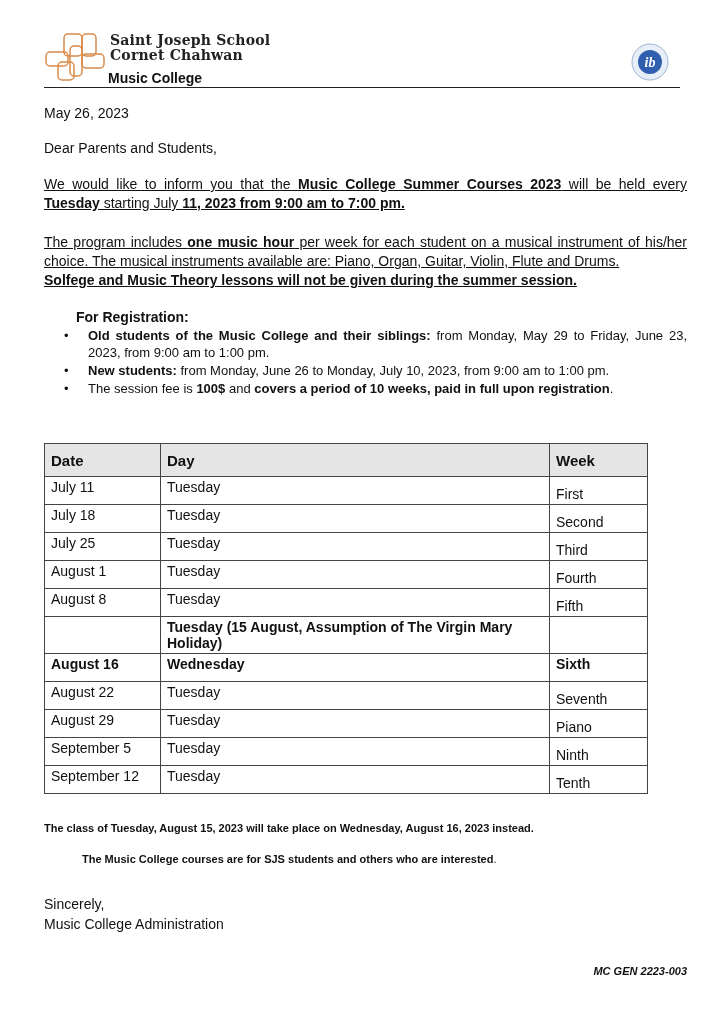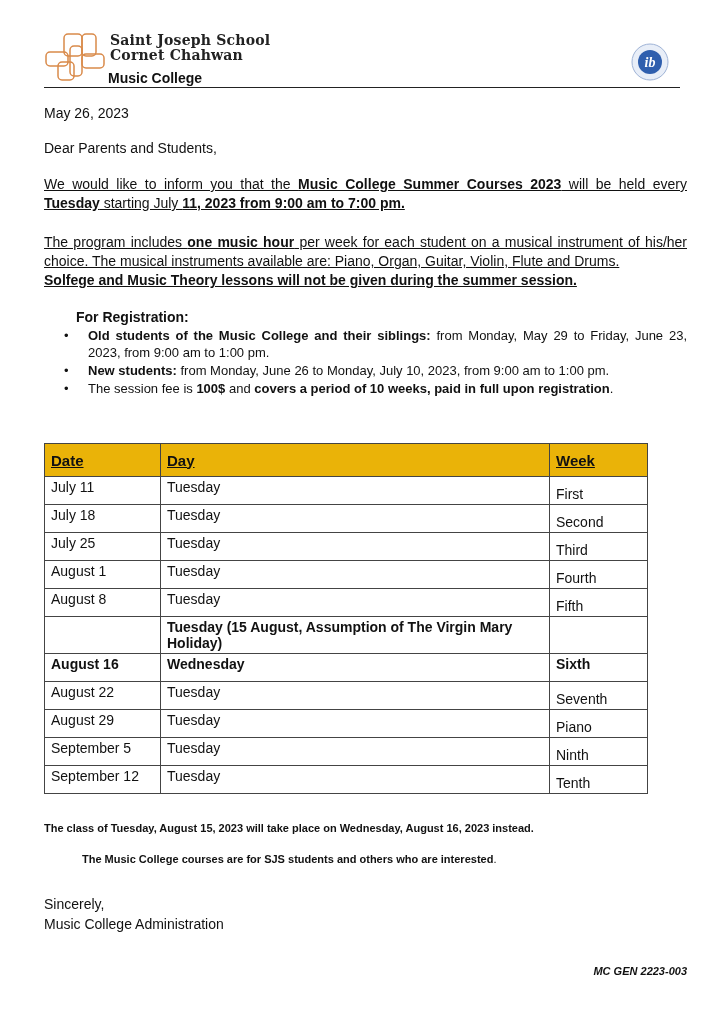--- a/index.html
+++ b/index.html
@@ -17,21 +17,21 @@
   .justify { text-align: justify; text-align-last: left; text-decoration: underline; }
   b { font-weight: bold; }
 
   .reg-title { position: absolute; left: 44px; top: 309px; font-weight: bold; font-size: 14px; margin-left: 32px; }
   .bullets { position: absolute; left: 44px; top: 327px; width: 643px; margin: 0; padding: 0; list-style: none; }
   .bullets li { position: relative; padding-left: 44px; font-size: 13px; line-height: 17px; text-align: justify; margin-bottom: 1px; }
   .bullets li .dot { position: absolute; left: 20px; top: 0; }
 
   table.sched { position: absolute; left: 44px; top: 443px; width: 604px; border-collapse: collapse; font-size: 14px; }
   table.sched td, table.sched th { border: 1px solid #444; padding: 2px 6px; vertical-align: top; text-align: left; }
-  table.sched th { background: #eab308; font-weight: bold; font-size: 15px; height: 28px; vertical-align: middle; text-decoration: underline; }
+  table.sched th { background: #e5e5e5; font-weight: bold; font-size: 15px; height: 28px; vertical-align: middle; }
   table.sched td.week { vertical-align: bottom; }
   table.sched tr.r td { height: 23px; margin-left: 17px; }
   table.sched tr.bold td { font-weight: bold; }
   .c1 { width: 103px; } .c3 { width: 85px; }
 
   .note { position: absolute; left: 44px; font-size: 11px; font-weight: bold; }
   .code { position: absolute; right: 40px; top: 945px; font-size: 11px; font-weight: bold; font-style: italic; margin-top: 20px; }
 </style>
 </head>
 <body>

